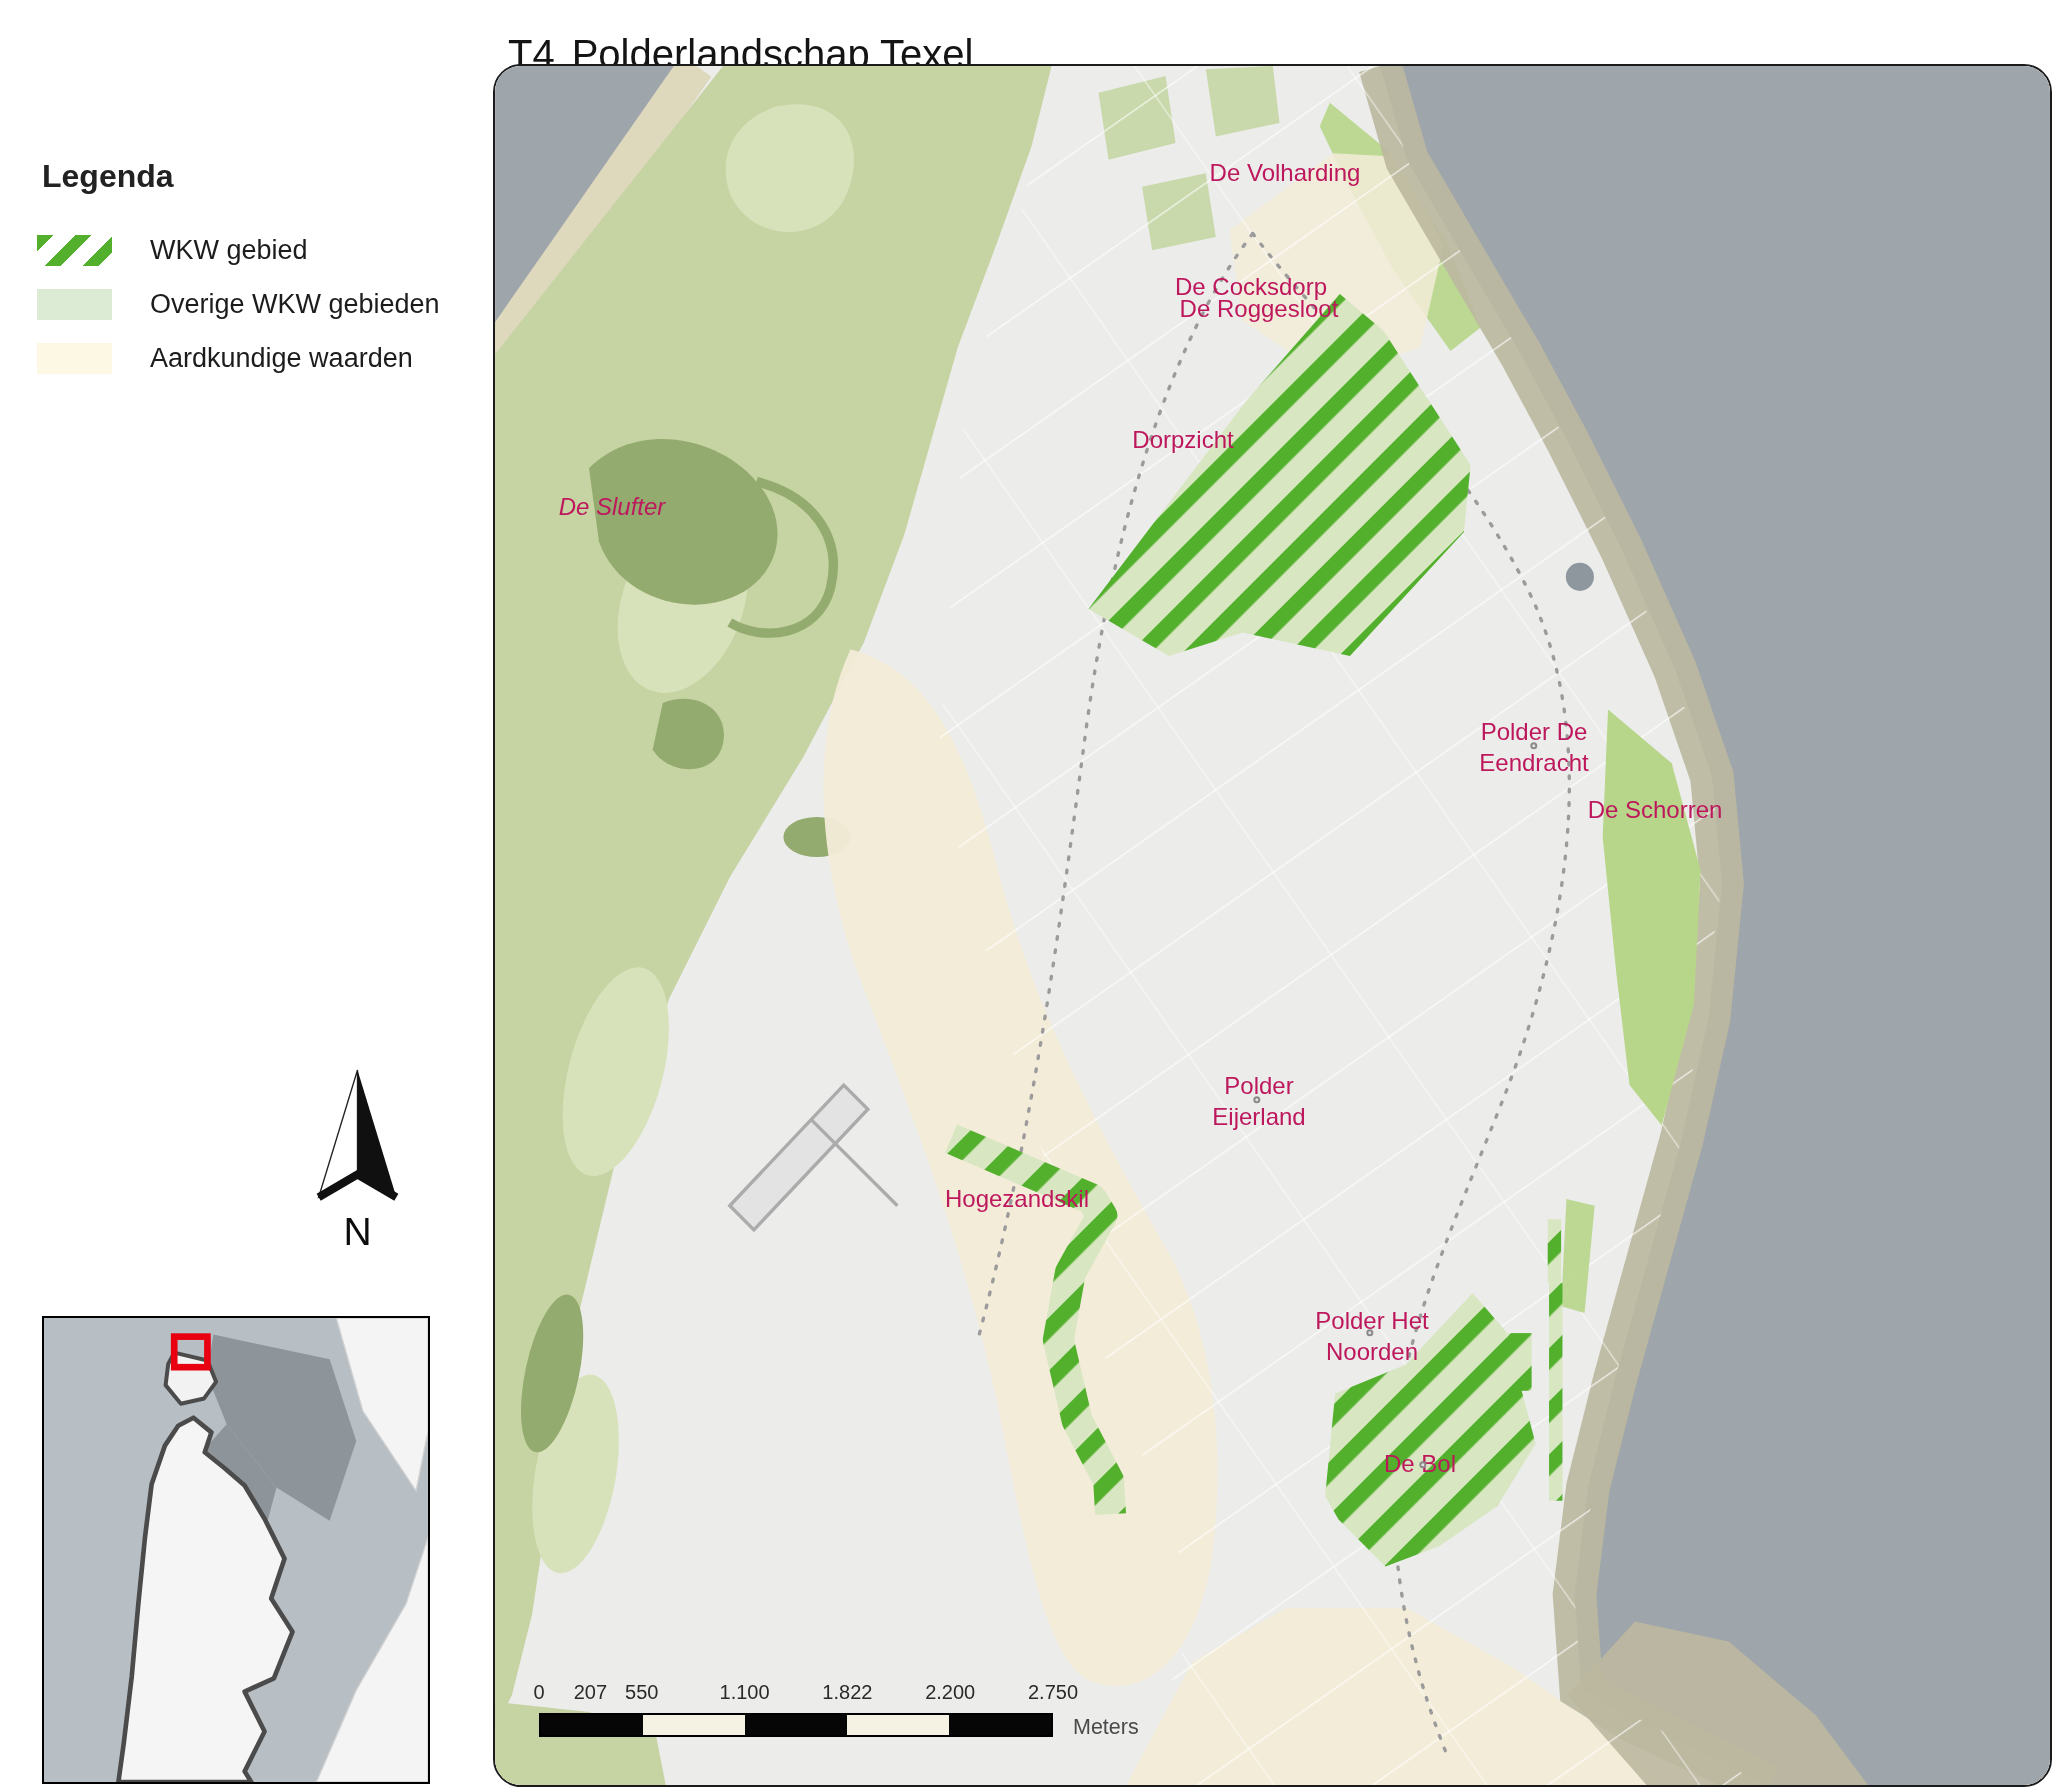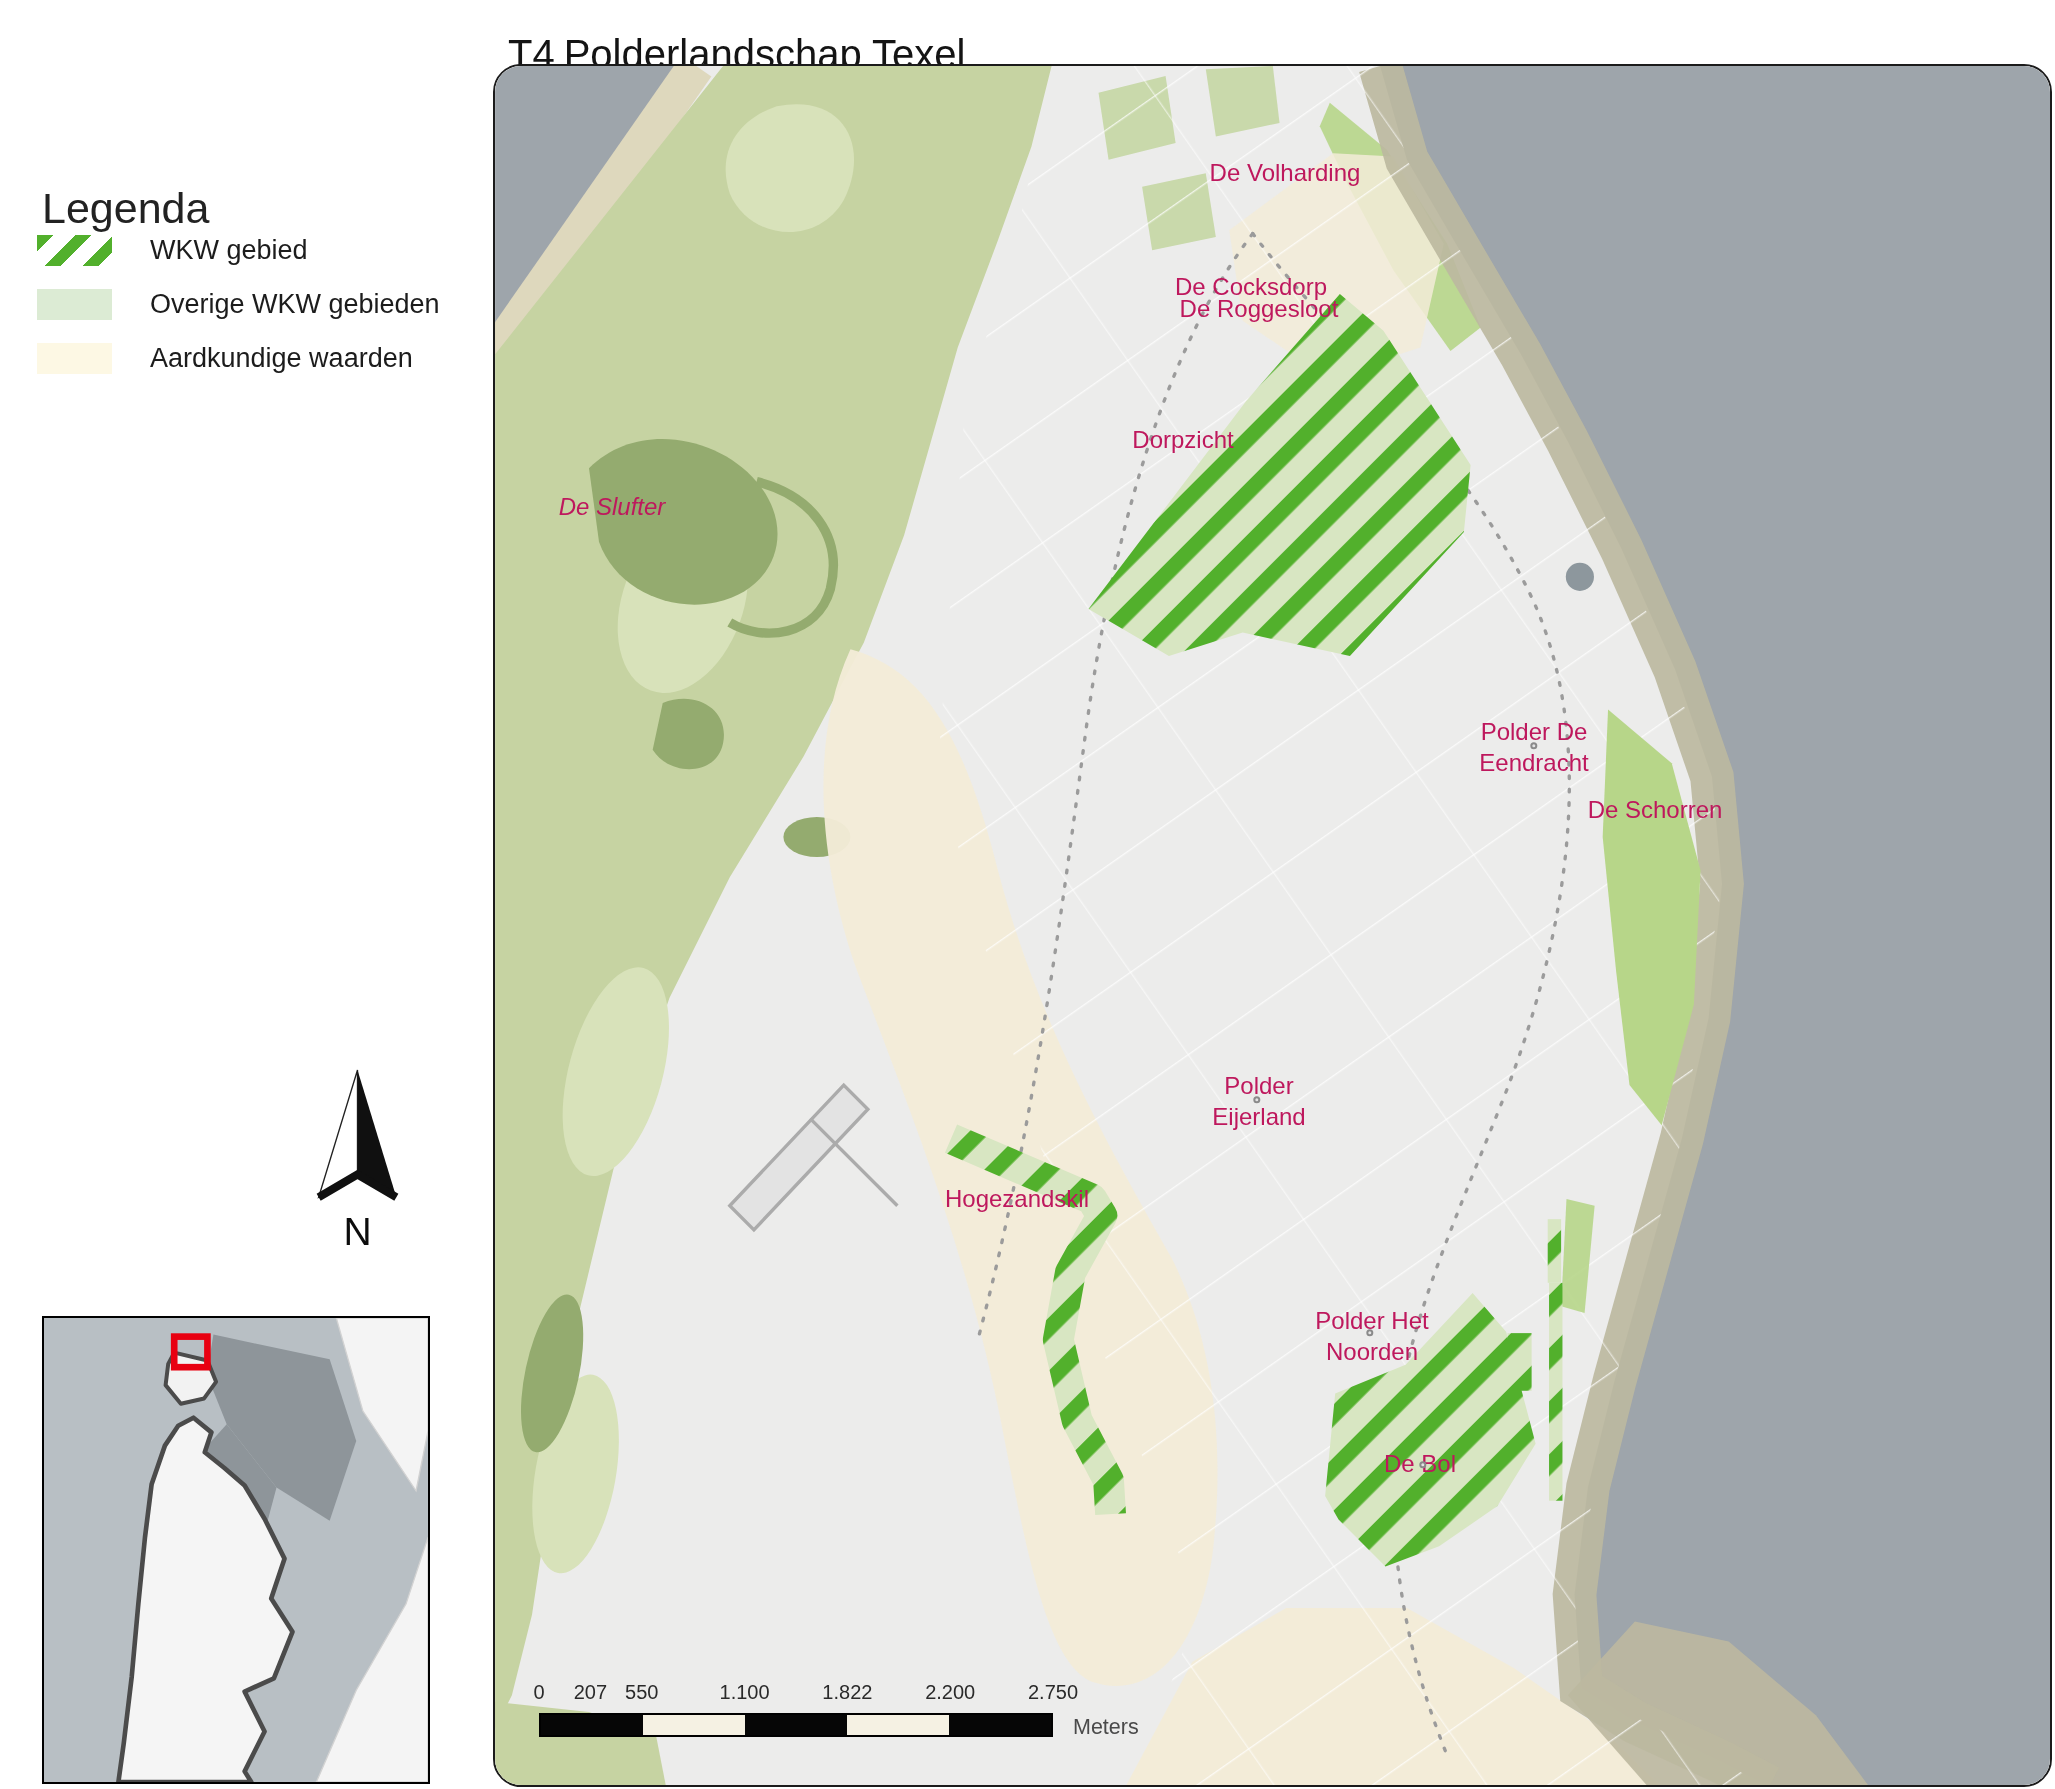--- a/index.html
+++ b/index.html
@@ -2,24 +2,24 @@
 <html style="--sea: #9ea5ab; --polder: #ececeb; --dune: #c6d3a2; --dune-light: #d8e2ba; --dune-dark: #94ab6f; --field-green: #c3d6a0; --schorren: #b7d689; --cream: #f3ecd8; --tan: #bcb8a0; --beach: #ded8bd; --pond: #8d979d; --road: #9b9b9b; --wkw-stripe: #52b02c; --wkw-base: #d8e6c2; --overige: #dcebd4; --aard: #fdf8e4; --scalebar-cream: #f5f1e3; --inset-sea: #b8bfc4; --inset-land: #f4f4f4; --inset-wadden: #8e959a; --inset-outline: #4b4b4b; --red-box: #e80011;font-size:10.7px"><head>
 <meta charset="utf-8">
 <style>
   html,body{margin:0;padding:0;background:#ffffff;}
   body{width:2056px;height:1790px;position:relative;overflow:hidden;
        font-family:"Liberation Sans",sans-serif;color:#1c1c1c;}
   .abs{position:absolute;}
 
   
   .title{left:508px;top:5.4px;font-size:40px;font-weight:500;color:#141414;white-space:pre;}
-  .title .name{margin-left:9px;}
-
-  
-  .legend-heading{left:42px;top:148px;font-size:43px;font-weight:400;color:#222;}
+  .title .name{margin-left:17px;}
+
+  
+  .legend-heading{left:42px;top:131px;font-size:32px;font-weight:700;color:#222;}
   .legend-items{left:37px;top:235px;}
   .legend-item{display:flex;align-items:center;height:31px;margin-bottom:23px;}
   .swatch{width:75px;height:31px;flex:0 0 75px;}
   .swatch-hatch{background:repeating-linear-gradient(135deg,
       var(--wkw-stripe,#52b02c) 0 11.4px, #ffffff 11.4px 27px);}
   .swatch-green{background:var(--overige,#dcebd4);}
   .swatch-cream{background:var(--aard,#fdf8e4);}
   .legend-label{margin-left:38px;font-size:27px;color:#1c1c1c;white-space:nowrap;}
 
   

